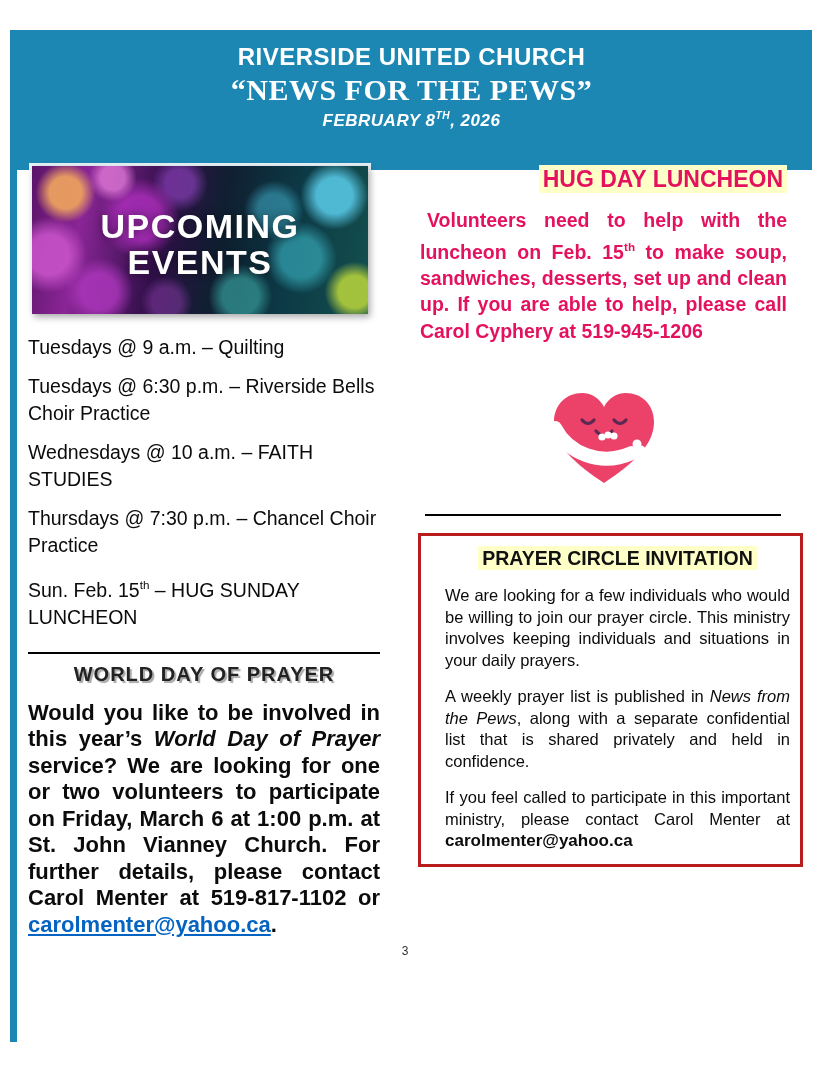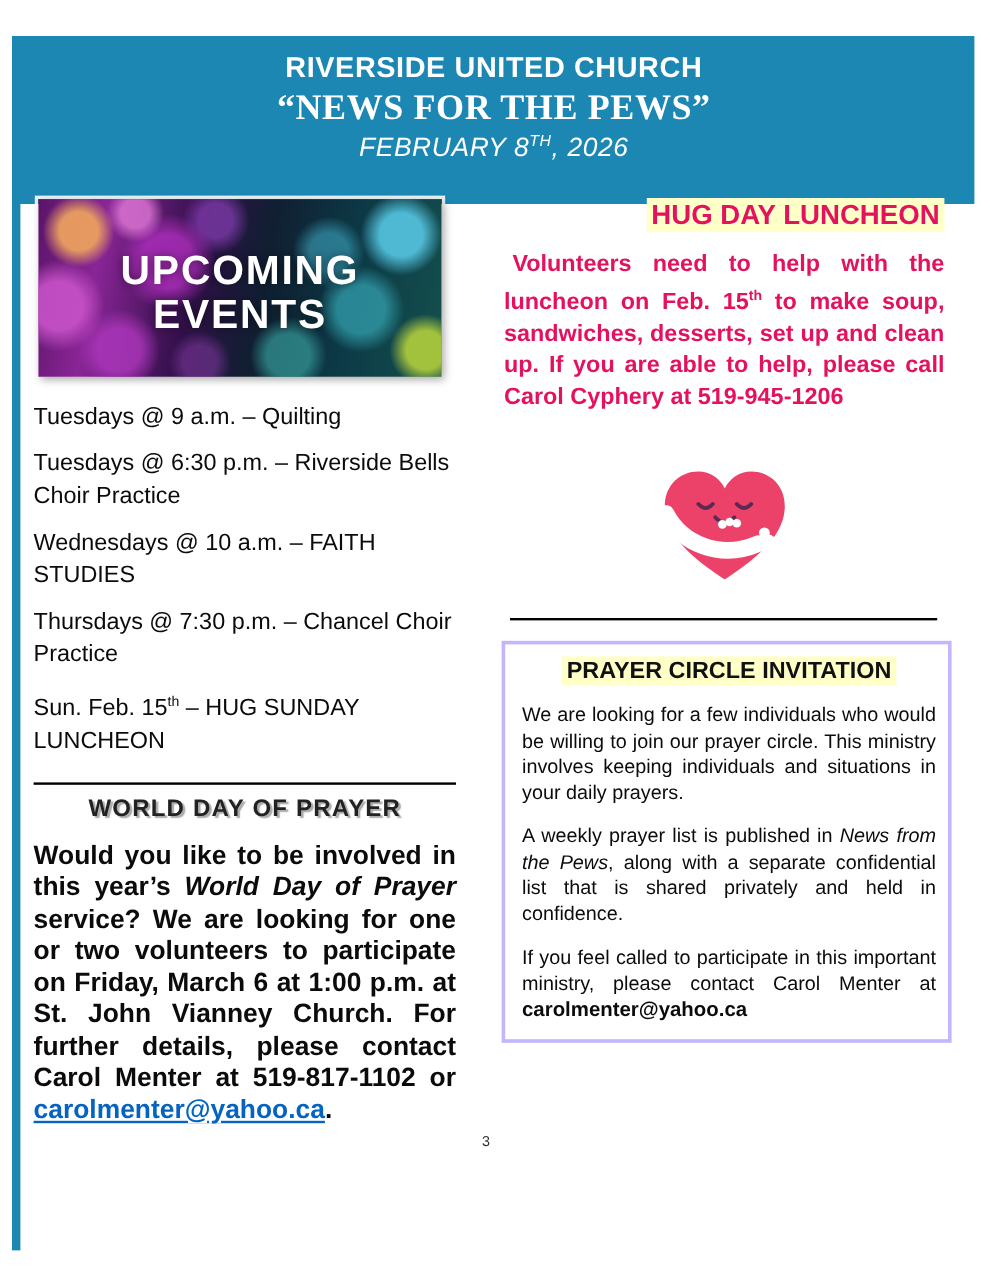--- a/index.html
+++ b/index.html
@@ -5,21 +5,21 @@
   html,body{margin:0;padding:0;background:#ffffff;}
   .page{position:relative;width:825px;height:1067px;background:#fff;overflow:hidden;
         font-family:"Liberation Sans",sans-serif;color:#0b0b0b;}
   
   .left-rail{position:absolute;left:10px;top:30px;width:7px;height:1012px;background:#1d87b4;}
   
   .banner{position:absolute;left:11px;top:30px;width:801px;height:140px;background:#1d87b4;
           text-align:center;color:#fff;}
   .church{margin-top:13px;font-size:24px;font-weight:bold;letter-spacing:.5px;}
   .news{font-family:"Liberation Serif",serif;font-size:30px;font-weight:bold;letter-spacing:.5px;margin-top:2px;}
-  .issue-date{font-size:22px;font-weight:normal;font-style:italic;margin-top:3px;letter-spacing:.5px;}
+  .issue-date{font-size:17px;font-weight:bold;font-style:italic;margin-top:3px;letter-spacing:.5px;}
   .issue-date sup{font-size:60%;}
   
   .left-col{position:absolute;left:28px;top:166px;width:352px;}
   .events-img{position:relative;width:336px;height:148px;margin-left:4px;border-radius:0;
     box-shadow:2px 3px 7px rgba(0,0,0,.35), 0 0 0 3px rgba(255,255,255,.9);
     background:
       radial-gradient(circle at 10% 18%, rgba(235,160,95,.95) 0 16px, rgba(235,160,95,0) 30px),
       radial-gradient(circle at 24% 8%,  rgba(225,120,215,.8) 0 12px, transparent 24px),
       radial-gradient(circle at 5% 60%,  rgba(205,85,205,.85) 0 20px, transparent 38px),
       radial-gradient(circle at 20% 85%, rgba(175,55,190,.8) 0 18px, transparent 34px),
@@ -46,21 +46,21 @@
   .email-link{color:#0563c1;text-decoration:underline;}
   
   .right-col{position:absolute;left:420px;top:166px;width:367px;}
   .hug-title{margin:0;text-align:right;font-size:23px;font-weight:bold;color:#e4125e;}
   .hug-title mark,.prayer-title mark{background:#ffffc8;color:inherit;padding:1px 4px;}
   .hug-body{margin:14px 0 0 0;font-size:19.5px;line-height:26.5px;font-weight:bold;color:#e4125e;
     text-align:justify;text-indent:7px;}
   .hug-body sup{font-size:60%;}
   .heart-wrap{margin-top:42px;text-align:center;}
   .divider2{border-top:2px solid #000;margin:20px 0 0 5px;width:356px;}
-  .prayer-box{margin:17px 0 0 -2px;border:3px solid #c4b5fd;padding:9px 10px 12px 14px;width:345px;}
+  .prayer-box{margin:17px 0 0 -2px;border:3px solid #b91c1c;padding:9px 10px 12px 24px;width:345px;}
   .prayer-title{margin:2px 0 0 0;text-align:center;font-size:19.5px;font-weight:bold;color:#111;}
   .prayer-box p{margin:15px 0 0 0;font-size:16.5px;line-height:21.5px;text-align:justify;}
   .prayer-box p b{font-size:17px;}
   
   .page-num{position:absolute;left:0;top:944px;width:810px;text-align:center;font-size:12px;color:#333;}
 </style>
 </head>
 <body>
 
 <div class="page">

